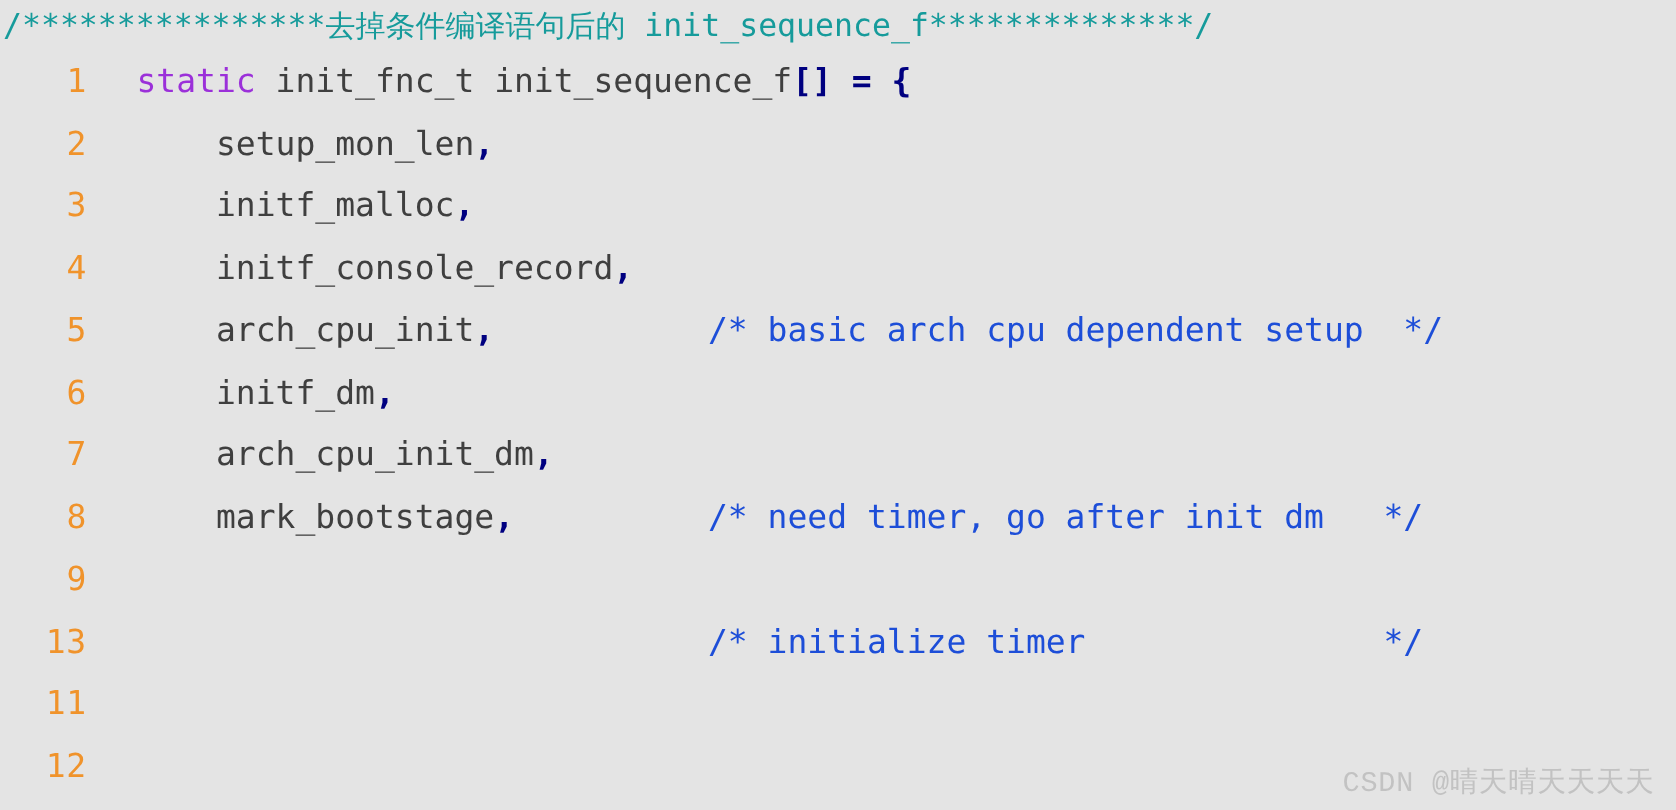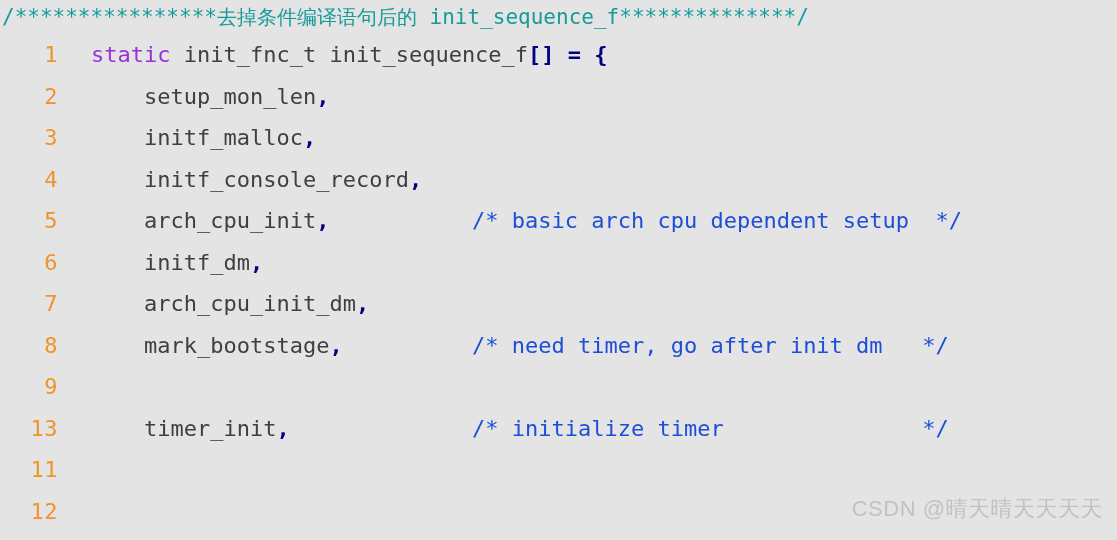--- a/index.html
+++ b/index.html
@@ -76,23 +76,23 @@
   }
 
   .kw      { color: #9b30d9; }
   .punc    { color: #000080; font-weight: bold; }
   .ident   { color: #3f3f3f; }
   .comma   { color: #000080; font-weight: bold; }
 
   .watermark {
     position: absolute;
     right: 14px;
-    bottom: 16px;
-    font-family: Liberation Sans, sans-serif;
-    font-size: 22px;
+    bottom: 6px;
+    font-family: Liberation Mono, monospace;
+    font-size: 19px;
     color: #c2c2c2;
     letter-spacing: 0.5px;
     white-space: pre;
     user-select: none;
   }
 </style>
 </head>
 <body>
 
 <div id="screen">
@@ -147,21 +147,20 @@
       <span class="comment-col">/* need timer, go after init dm   */</span>
     </div>
 
     <div class="line">
       <span class="gutter">9</span>
       <span class="comment-col"></span>
     </div>
 
     <div class="line">
       <span class="gutter">13</span>
-      <span class="code"><span>    </span><span class="ident">timer_init</span><span class="comma">,</span></span>
       <span class="comment-col">/* initialize timer               */</span>
     </div>
 
     <div class="line">
       <span class="gutter">11</span>
       <span class="comment-col"></span>
     </div>
 
     <div class="line">
       <span class="gutter">12</span>

